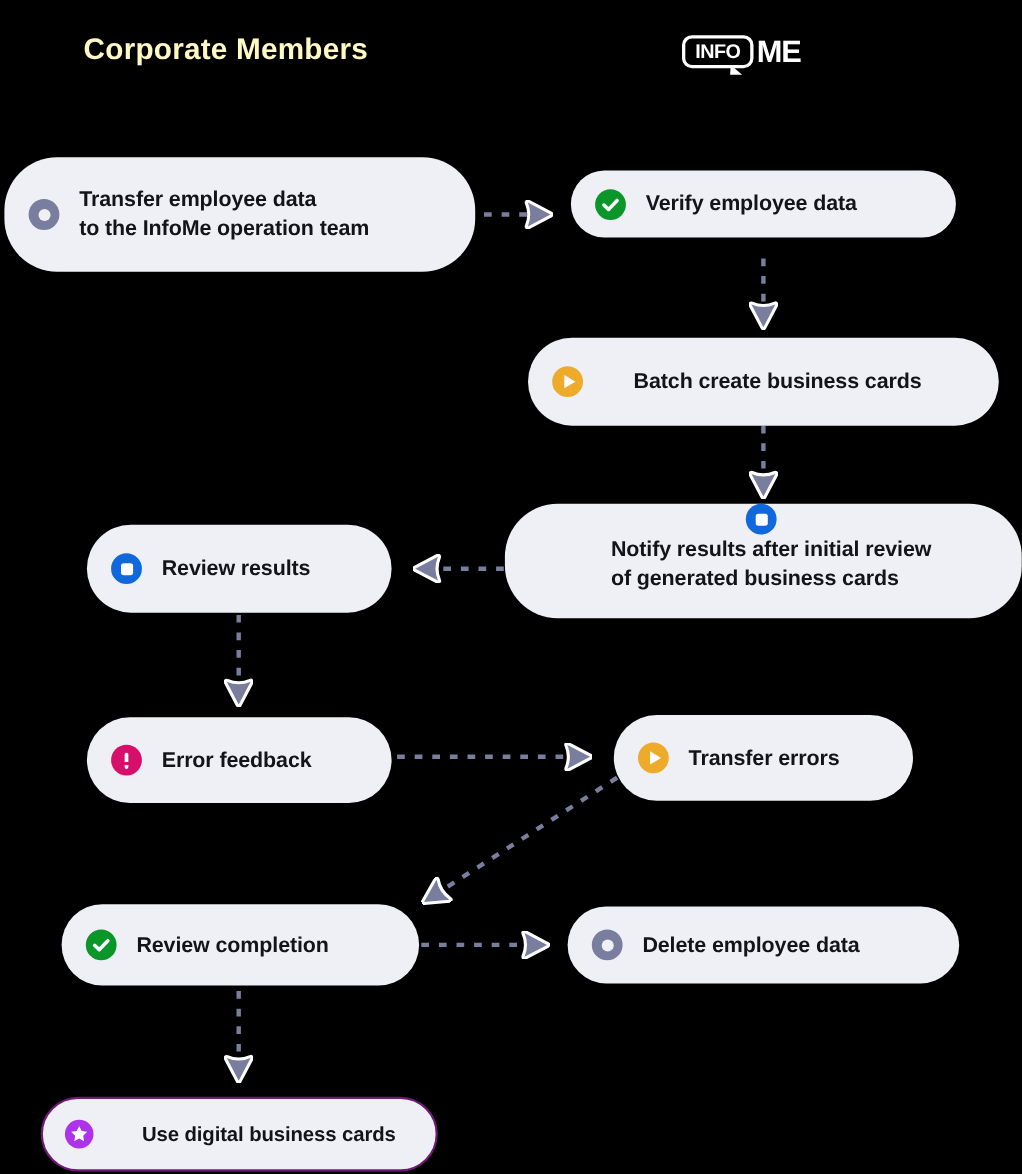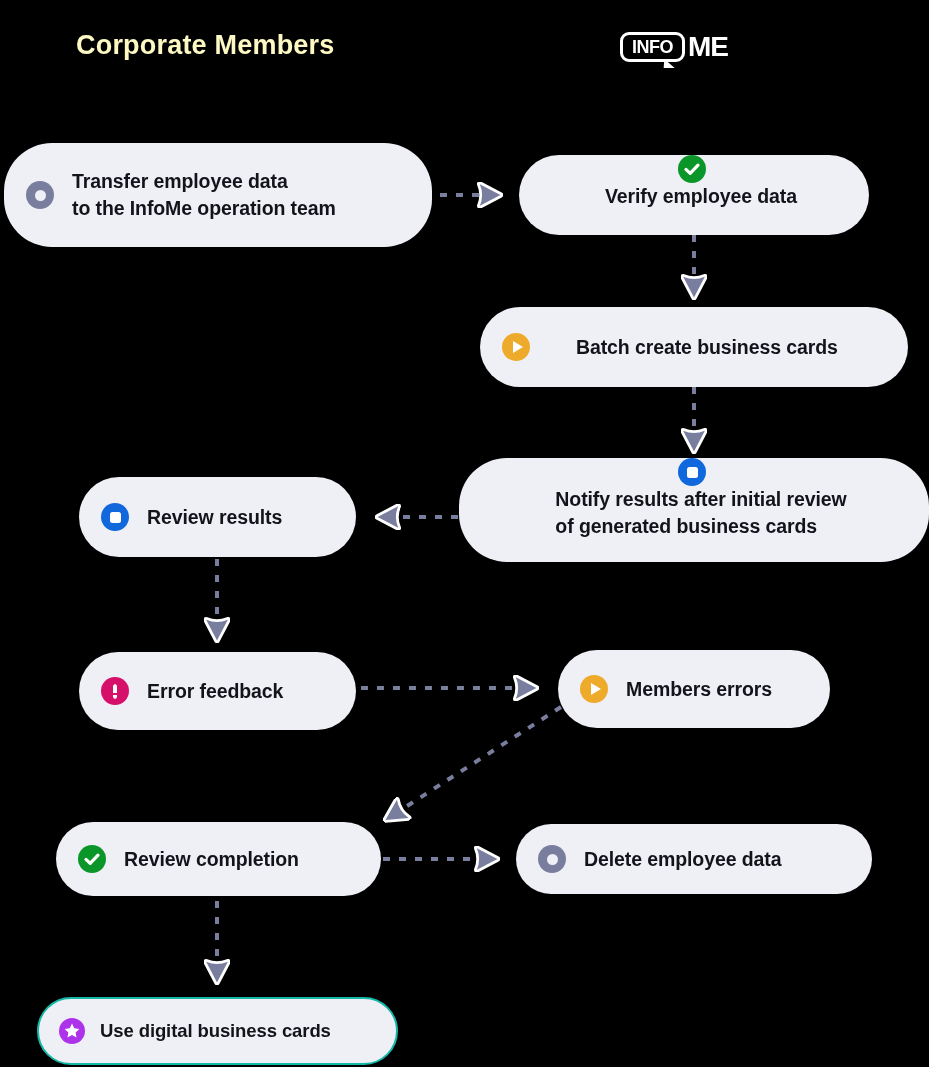--- a/index.html
+++ b/index.html
@@ -91,21 +91,22 @@
   .node {
     position: absolute;
     display: flex;
     align-items: center;
     background: #eff0f6;
     border-radius: 48px;
     padding: 0 26px 0 22px;
     z-index: 5;
   }
   .node.accent {
-    border: 2px solid #14b8a6;
+    border: 2px solid #701a75;
+    gap: 29px;
   }
   .node-label {
     font-size: 19.5px;
     font-weight: 700;
     color: #13131a;
     line-height: 1.38;
     margin-left: 18px;
     white-space: pre-line;
     letter-spacing: -0.1px;
   }
@@ -205,21 +206,21 @@
       <line x1="217" y1="901" x2="217" y2="977" stroke-dasharray="7 9" marker-end="url(#ah)"></line>
     </g>
   </svg>
 
   <div class="node" style="left:4px; top:143px; width:428px; height:104px;">
     <span class="ico ico-ring"></span>
     <span class="node-label">Transfer employee data
 to the InfoMe operation team</span>
   </div>
 
-  <div class="node" style="left:519px; top:155px; width:350px; height:80px;flex-direction:column;">
+  <div class="node" style="left:519px; top:155px; width:350px; height:61px;">
     <span class="ico ico-check">
       <svg width="28" height="28" viewBox="0 0 28 28" aria-hidden="true">
         <path d="M8 14.4 L12.2 18.4 L20 10.2" fill="none" stroke="#ffffff" stroke-width="3.2" stroke-linecap="round" stroke-linejoin="round"></path>
       </svg>
     </span>
     <span class="node-label">Verify employee data</span>
   </div>
 
   <div class="node" style="left:480px; top:307px; width:428px; height:80px;gap:28px;">
     <span class="ico ico-play"></span>
@@ -237,21 +238,21 @@
     <span class="node-label">Review results</span>
   </div>
 
   <div class="node" style="left:79px; top:652px; width:277px; height:78px;">
     <span class="ico ico-alert"></span>
     <span class="node-label">Error feedback</span>
   </div>
 
   <div class="node" style="left:558px; top:650px; width:272px; height:78px;">
     <span class="ico ico-play"></span>
-    <span class="node-label">Members errors</span>
+    <span class="node-label">Transfer errors</span>
   </div>
 
   <div class="node" style="left:56px; top:822px; width:325px; height:74px;">
     <span class="ico ico-check">
       <svg width="28" height="28" viewBox="0 0 28 28" aria-hidden="true">
         <path d="M8 14.4 L12.2 18.4 L20 10.2" fill="none" stroke="#ffffff" stroke-width="3.2" stroke-linecap="round" stroke-linejoin="round"></path>
       </svg>
     </span>
     <span class="node-label">Review completion</span>
   </div>

